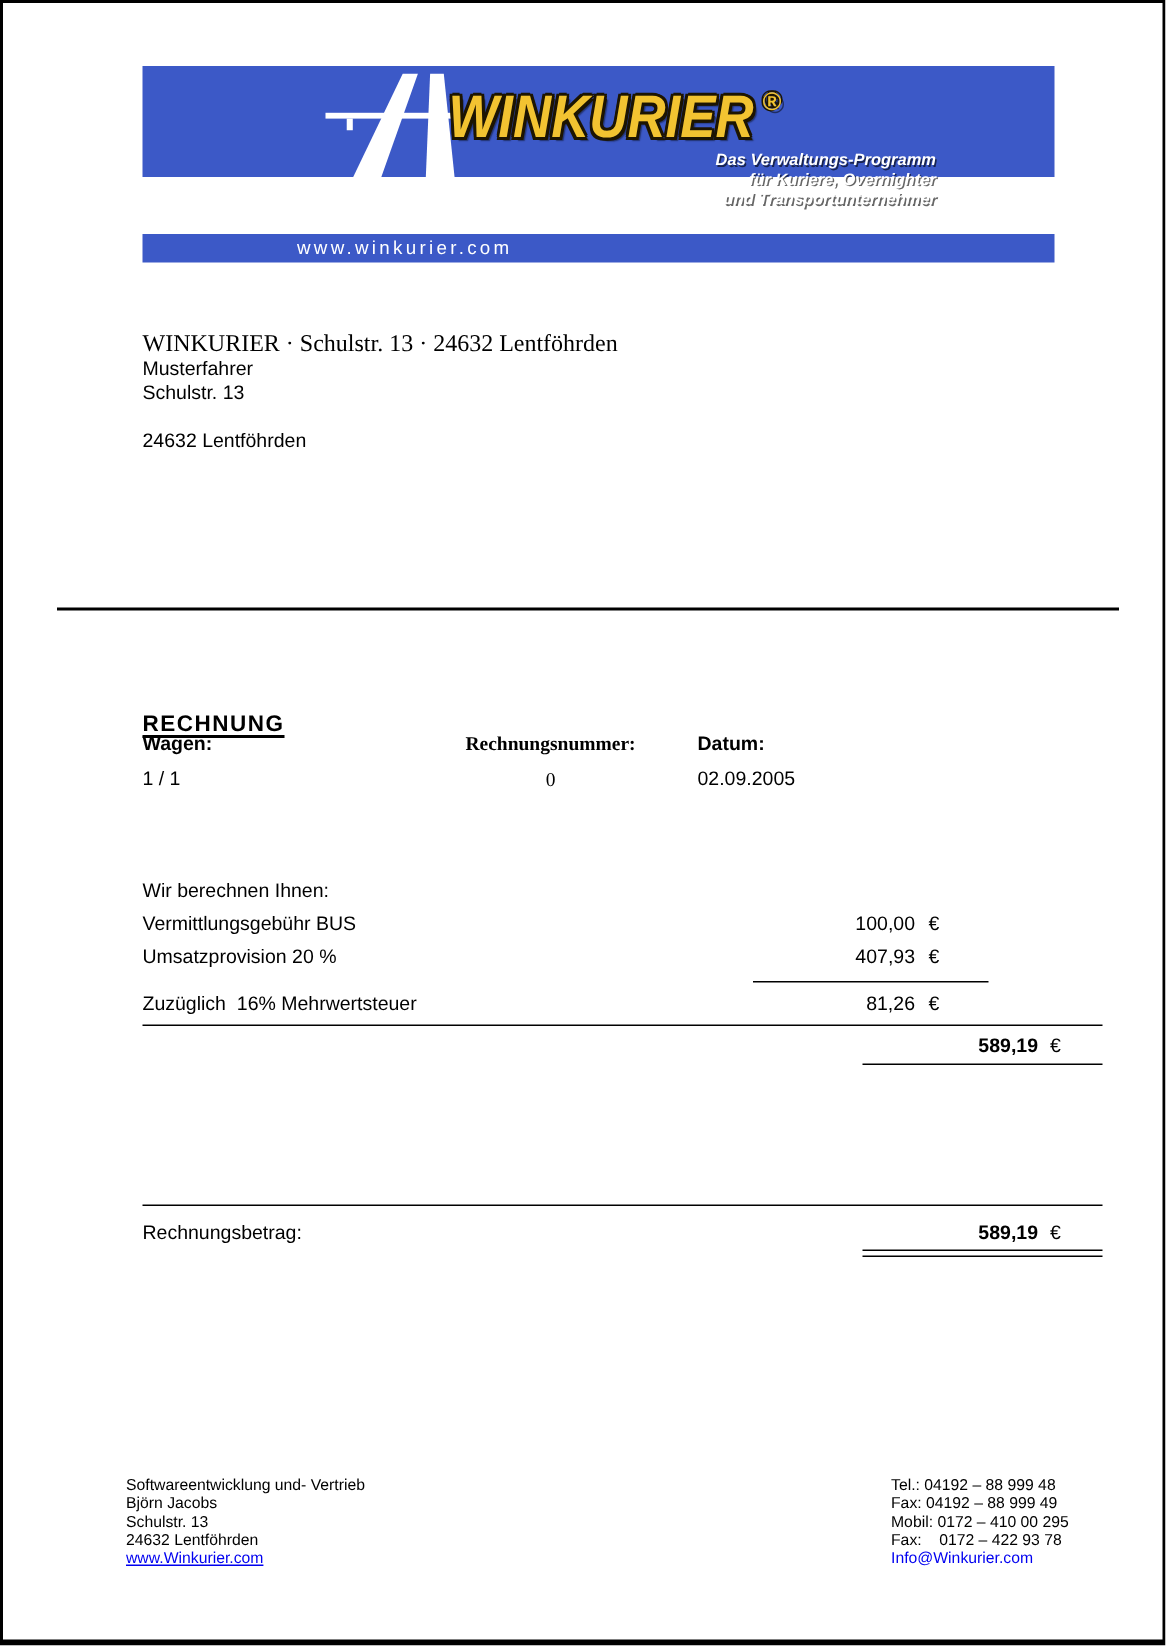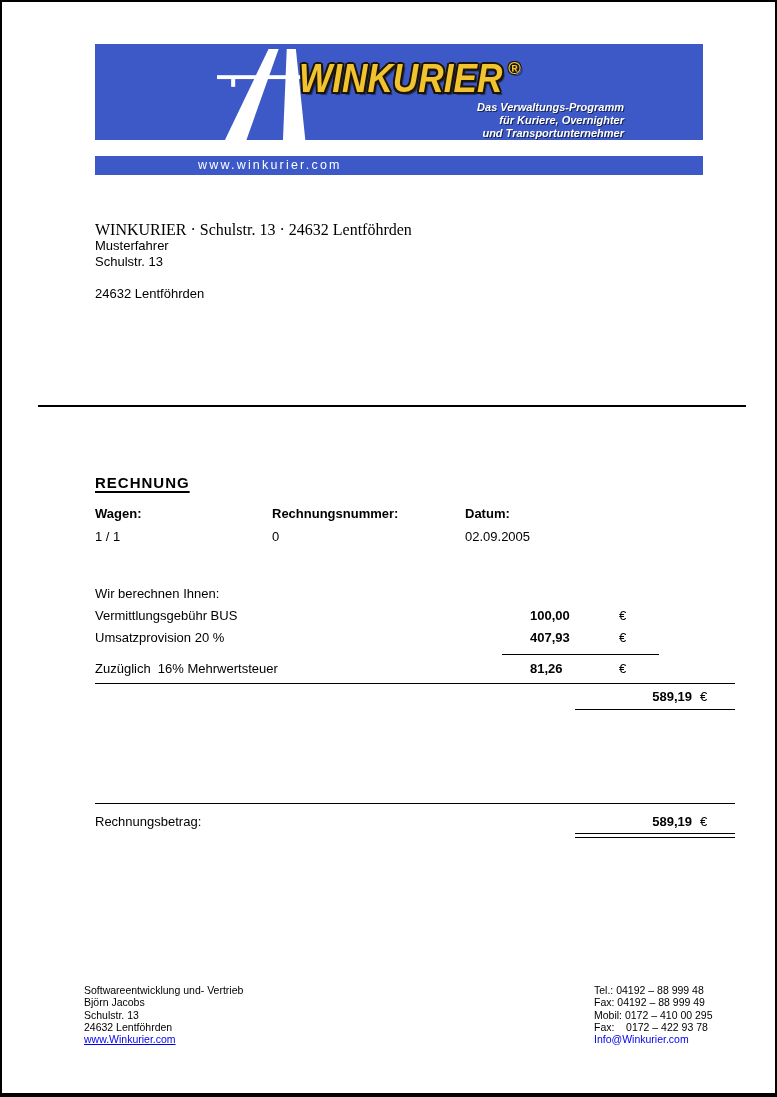--- a/index.html
+++ b/index.html
@@ -8,21 +8,21 @@
 
   .page {
     position:relative; width:777px; height:1097px;
     background:#fff;
     border:2px solid #000; border-bottom-width:4px;
     overflow:hidden;
   }
 
   
   .banner {
-    position:absolute; left:93px; top:42px; width:608px; height:96px;
+    position:absolute; left:93px; top:42px; width:608px; height:74px;
     background:#3c59c7;
   }
   .highway { position:absolute; left:122px; top:5px; width:93px; height:97px; }
   .logo-line { position:absolute; left:204px; top:14px; white-space:nowrap; }
   .logo-text {
     display:inline-block;
     font-family:"Liberation Sans", sans-serif;
     font-style:italic; font-weight:bold; font-size:40px; line-height:40px;
     color:#f2c331;
     transform:scaleX(0.88); transform-origin:left top;
@@ -64,32 +64,32 @@
   .addr-city { top:284px; }
 
   .fold-line { position:absolute; left:36px; top:403px; width:708px; height:0; border-top:2px solid #000; }
 
   
   .title {
     position:absolute; left:93px; top:455px;
     font-size:15px; font-weight:bold; letter-spacing:1px;
     text-decoration:underline; text-decoration-thickness:2px; text-underline-offset:3px;margin-top:17px;
   }
-  .info-row { position:absolute; left:93px; top:504px; width:640px; height:45px; font-size:13px; }
+  .info-row { position:absolute; left:93px; top:486px; width:640px; height:45px; font-size:13px; }
   .ic { position:absolute; top:0; }
   .ic1 { left:0; text-align:left; }
-  .ic2 { left:177px; width:190px; text-align:left; }
+  .ic2 { left:177px; width:190px; text-align:center;font-family:Liberation Serif, serif; }
   .ic3 { left:370px; width:180px; text-align:left; }
   .ic .lbl { font-weight:bold; }
   .ic .val { margin-top:8px; }
 
   
   .row { position:absolute; left:93px; width:640px; height:16px; font-size:13px; }
   .row .il  { position:absolute; left:0; white-space:pre; }
-  .row .amt  { position:absolute; left:435px; width:80px; text-align:left;font-weight:bold; }
+  .row .amt  { position:absolute; left:435px; width:80px; text-align:right; }
   .row .eur  { position:absolute; left:524px; }
   .row .amt2 { position:absolute; left:517px; width:80px; text-align:right;font-weight:bold; }
   .row .eur2 { position:absolute; left:605px; }
 
   .intro { position:absolute; left:93px; top:584px; font-size:13px; }
   .item-1 { top:606px; }
   .item-2 { top:628px; }
   .tax-row { top:659px; }
   .subtotal-row { top:687px; }
   .betrag-row { top:812px; }

